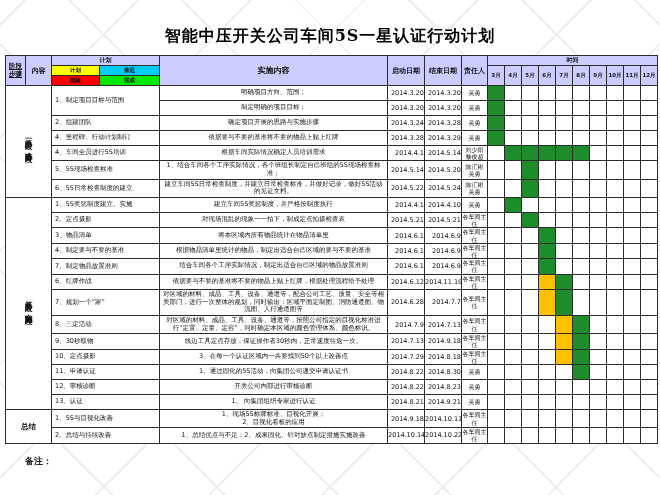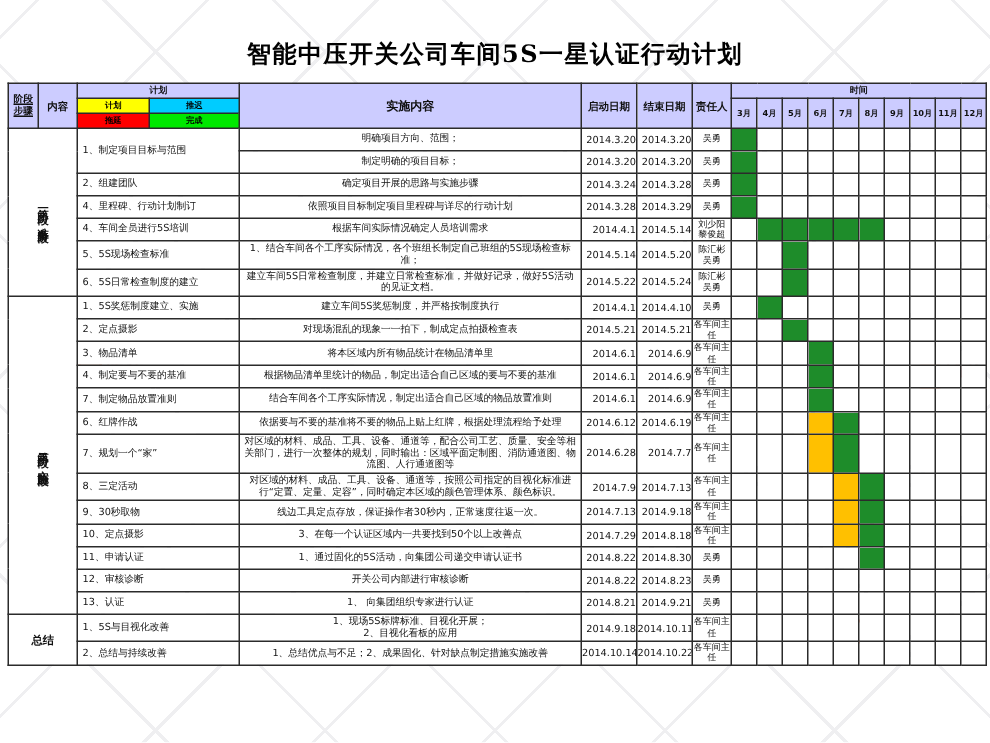--- a/index.html
+++ b/index.html
@@ -162,21 +162,21 @@
           <td class="g"></td>
           <td class="g"></td>
           <td class="g"></td>
           <td class="g"></td>
           <td class="g"></td>
           <td class="g"></td>
           <td class="g"></td>
         </tr>
         <tr>
           <td class="content" colspan="2">4、里程碑、行动计划制订</td>
-          <td class="impl">依照项目目标制定项目里程碑与详尽的行动计划</td>
+          <td class="impl">依据要与不要的基准将不要的物品上贴上红牌</td>
           <td class="start">2014.3.28</td>
           <td class="end">2014.3.29</td>
           <td class="resp">吴勇</td>
           <td class="g green"></td>
           <td class="g"></td>
           <td class="g"></td>
           <td class="g"></td>
           <td class="g"></td>
           <td class="g"></td>
           <td class="g"></td>
@@ -321,21 +321,21 @@
           <td class="g"></td>
           <td class="g"></td>
           <td class="g"></td>
           <td class="g"></td>
           <td class="g"></td>
         </tr>
         <tr>
           <td class="content" colspan="2">6、红牌作战</td>
           <td class="impl">依据要与不要的基准将不要的物品上贴上红牌，根据处理流程给予处理</td>
           <td class="start">2014.6.12</td>
-          <td class="end">2014.6.19</td>
+          <td class="end">2014.11.19</td>
           <td class="resp">各车间主任</td>
           <td class="g"></td>
           <td class="g"></td>
           <td class="g"></td>
           <td class="g yellow"></td>
           <td class="g green"></td>
           <td class="g"></td>
           <td class="g"></td>
           <td class="g"></td>
           <td class="g"></td>
@@ -492,13 +492,14 @@
           <td class="g"></td>
           <td class="g"></td>
           <td class="g"></td>
           <td class="g"></td>
           <td class="g"></td>
           <td class="g"></td>
         </tr>
       </tbody>
   </table>
 
+  <div class="note">备注：</div>
 </div>
 
 </body></html>

